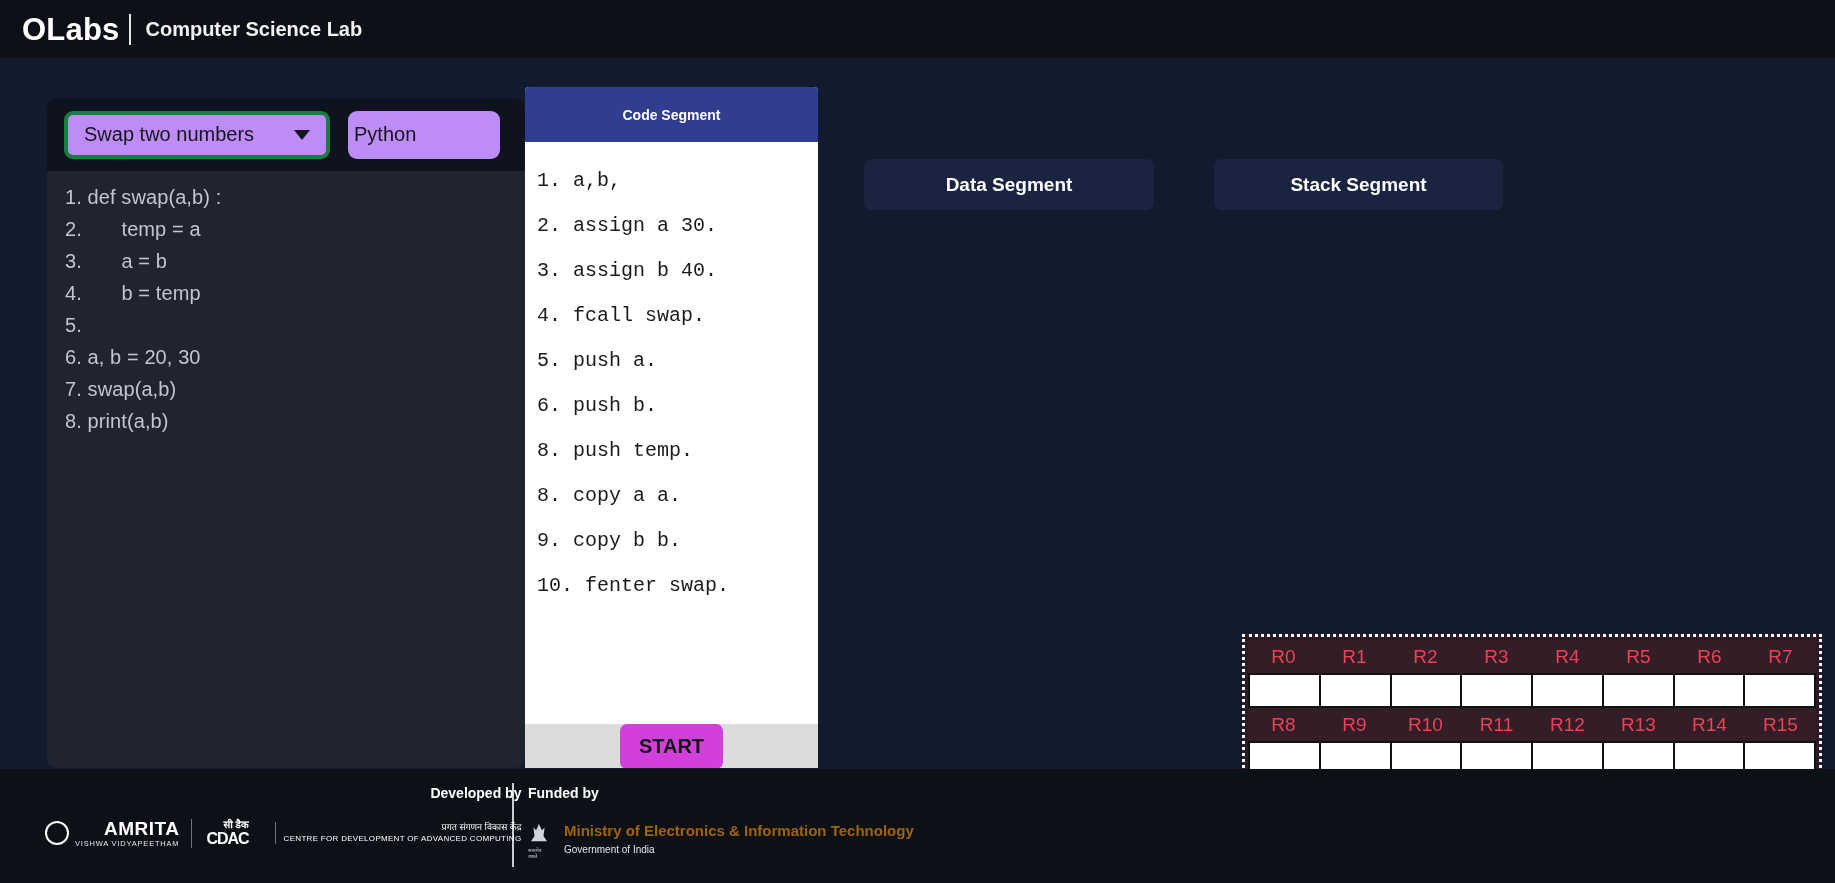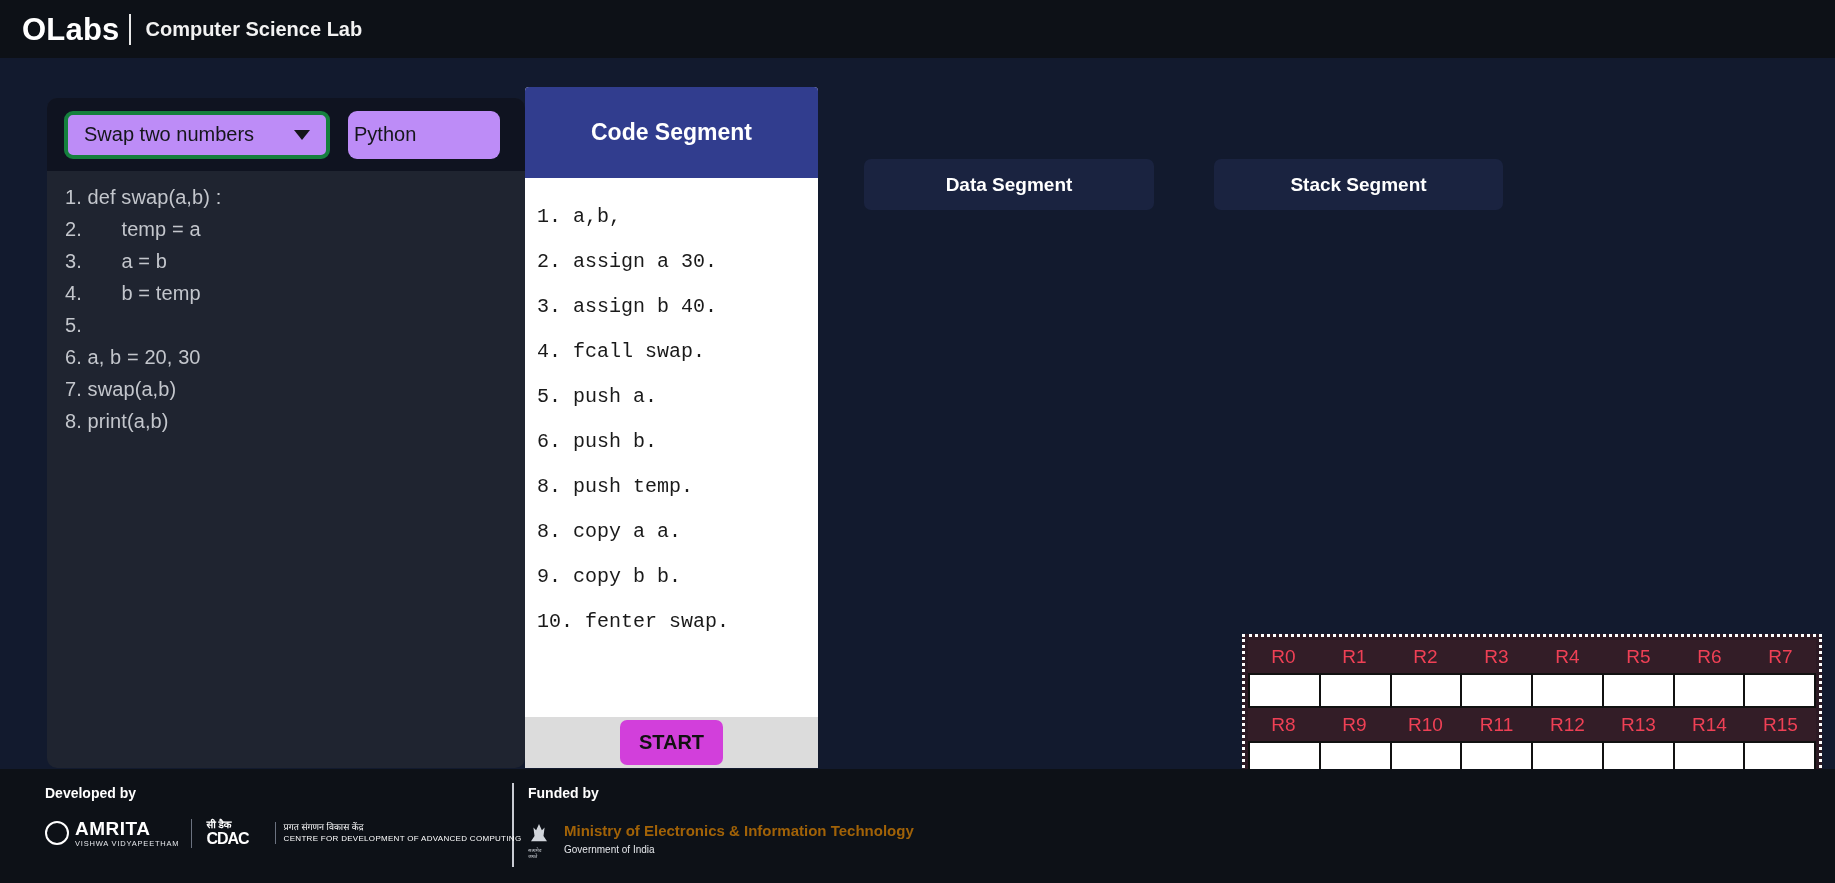--- a/index.html
+++ b/index.html
@@ -66,31 +66,31 @@
     white-space: pre; letter-spacing: .1px;
   }
 
   
   .code-panel {
     position: absolute; left: 525px; top: 29px; width: 293px; height: 681px;
     background: #ffffff; border-radius: 4px 4px 0 0; overflow: hidden;
     display: flex; flex-direction: column;
   }
   .panel-head {
-    height: 91px; background: #313d8e; color: #fff;
+    height: 55px; background: #313d8e; color: #fff;
     display: flex; align-items: center; justify-content: center;
-    font-size: 23px; font-weight: 700;
+    font-size: 14px; font-weight: 700;
   }
   .code-body { flex: 1; background: #fff; padding: 16px 0 0 12px; overflow: hidden; }
   .code-line {
     font-family: "Liberation Mono", "DejaVu Sans Mono", monospace;
     font-size: 20px; color: #1a1a1a; height: 45px; line-height: 45px; white-space: pre;
   }
   .code-foot {
-    height: 51px; background: #dcdcdc; display: flex; align-items: center; justify-content: center;
+    height: 44px; background: #dcdcdc; display: flex; align-items: center; justify-content: center;
   }
   .start-btn {
     background: #d23fdb; border: none; border-radius: 7px; color: #111;
     font-size: 20px; font-weight: 700; padding: 11px 19px;
     font-family: "Liberation Sans", sans-serif; cursor: pointer;
   }
 
   
   .seg-btn {
     position: absolute; height: 51px; background: #1a2340; border: none; border-radius: 7px;
@@ -119,21 +119,21 @@
     text-align: center; color: #ffffff; font-size: 19px; font-weight: 700;
     height: 34px; line-height: 34px;
   }
 
   
   .footer {
     position: absolute; left: 0; top: 769px; width: 1835px; height: 114px;
     background: #0d1117; color: #fff;
   }
   .f-col { position: absolute; top: 16px; }
-  #f-dev { left: 45px; }
+  #f-dev { left: 45px; text-align: right; }
   #f-fund { left: 528px; }
   .f-title { font-size: 14px; font-weight: 700; color: #ffffff; margin-bottom: 18px; }
   .f-div {
     position: absolute; left: 512px; top: 14px; width: 2px; height: 84px; background: #c9ccd3;
   }
   .logo-row { display: flex; align-items: center; gap: 14px; }
   .amrita {
     display: flex; align-items: center; gap: 6px; padding-right: 12px;
     border-right: 1px solid #6b7280;
   }

